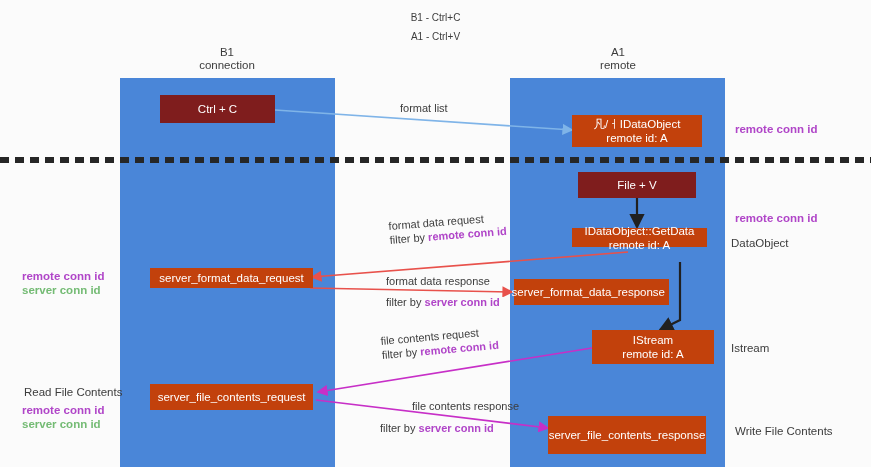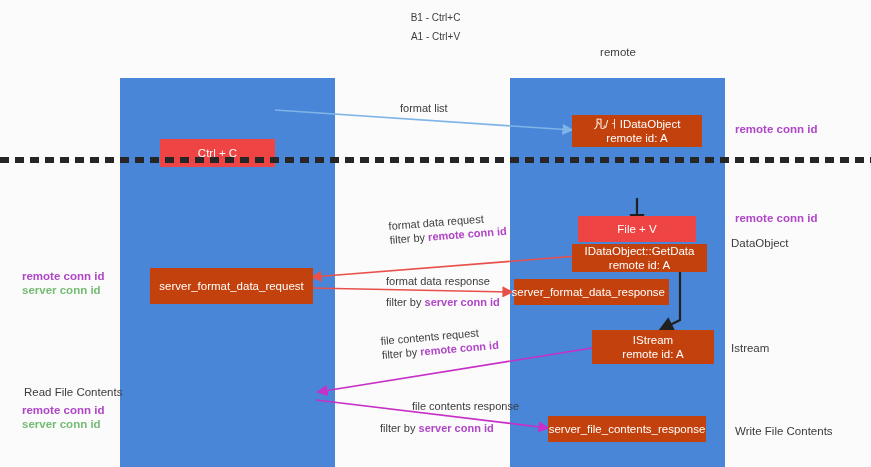--- a/index.html
+++ b/index.html
@@ -66,21 +66,21 @@
     display: flex;
     flex-direction: column;
     align-items: center;
     justify-content: center;
     color: #ffffff;
     font-size: 11.5px;
     line-height: 14px;
     text-align: center;
     padding: 2px 4px;
   }
-  .box-green { background: #ef4444; margin-top: 44px; }
+  .box-green { background: #7f1d1d; }
   .box-orange { background: #c2410c; }
   .box .sub { display: block; }
 
   .side-label {
     position: absolute;
     font-size: 11.5px;
     line-height: 14px;
   }
   .c-purple { color: #b045c8; font-weight: bold; }
   .c-green  { color: #74bb74; font-weight: bold; }
@@ -107,21 +107,26 @@
 </head>
 <body>
 
 <div id="canvas">
 
   <div class="title">
     <span>B1 - Ctrl+C</span>
     <span>A1 - Ctrl+V</span>
   </div>
 
+  <div class="col-head head-b1">
+    <span class="l1">B1</span>
+    <span class="l2">connection</span>
+  </div>
   <div class="col-head head-a1">
+    <span class="l1">A1</span>
     <span class="l2">remote</span>
   </div>
 
   <div class="lane lane-b1"></div>
   <div class="lane lane-a1"></div>
 
   <svg class="wires" viewBox="0 0 871 467">
     <defs>
       <marker id="ah-blue" markerWidth="7" markerHeight="7" refX="6" refY="3.5" orient="auto">
         <path d="M0,0 L7,3.5 L0,7 z" fill="#7fb4e8"></path>
@@ -160,40 +165,43 @@
     <span>凡/ㅓIDataObject</span>
     <span class="sub">remote id: A</span>
   </div>
 
   <div class="divider"></div>
 
   <div class="box box-green" style="left:578px; top:172px; width:118px; height:26px;">
     <span>File + V</span>
   </div>
 
-  <div class="box box-orange" style="left:572px; top:244px; width:135px; height:28px;">
+  <div class="box box-orange" style="left:572px; top:228px; width:135px; height:19px;">
     <span>IDataObject::GetData</span>
     <span class="sub">remote id: A</span>
   </div>
 
-  <div class="box box-orange" style="left:150px; top:268px; width:163px; height:36px;">
+  <div class="box box-orange" style="left:150px; top:268px; width:163px; height:20px;">
     <span>server_format_data_request</span>
   </div>
 
   <div class="box box-orange" style="left:514px; top:279px; width:155px; height:26px;align-items:flex-end;">
     <span>server_format_data_response</span>
   </div>
 
   <div class="box box-orange" style="left:592px; top:330px; width:122px; height:34px;">
     <span>IStream</span>
     <span class="sub">remote id: A</span>
   </div>
 
-
-  <div class="box box-orange" style="left:548px; top:416px; width:158px; height:26px;">
+  <div class="box box-orange" style="left:150px; top:384px; width:163px; height:26px;">
+    <span>server_file_contents_request</span>
+  </div>
+
+  <div class="box box-orange" style="left:548px; top:416px; width:158px; height:38px;">
     <span>server_file_contents_response</span>
   </div>
 
   <div class="edge-label" style="left:400px; top:101px;">
     <span>format list</span>
   </div>
 
   <div class="edge-label" style="left:388px; top:219px; transform: rotate(-4.5deg); transform-origin: left top;">
     <div>format data request</div>
     <div>

